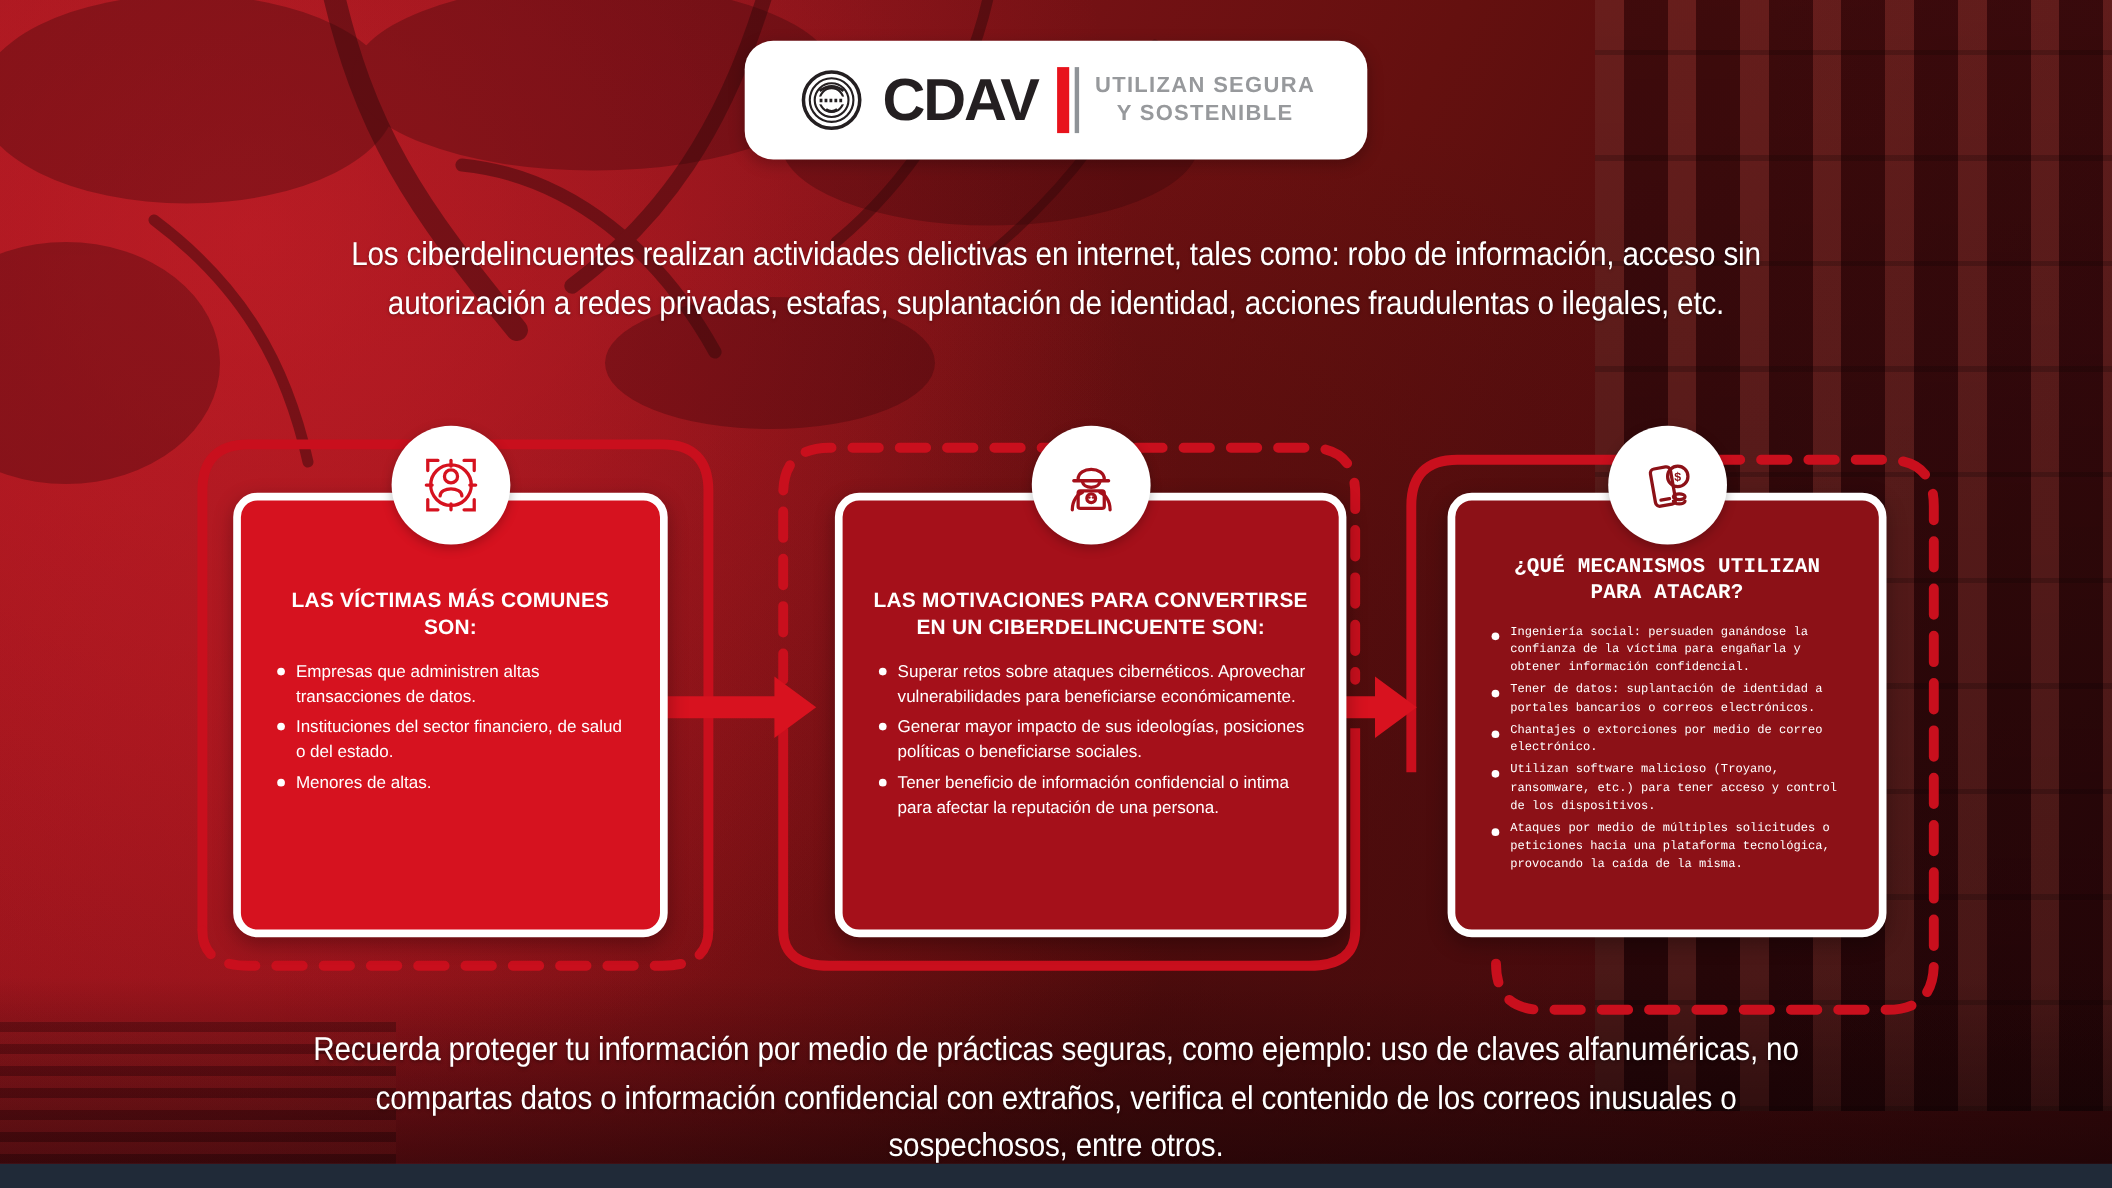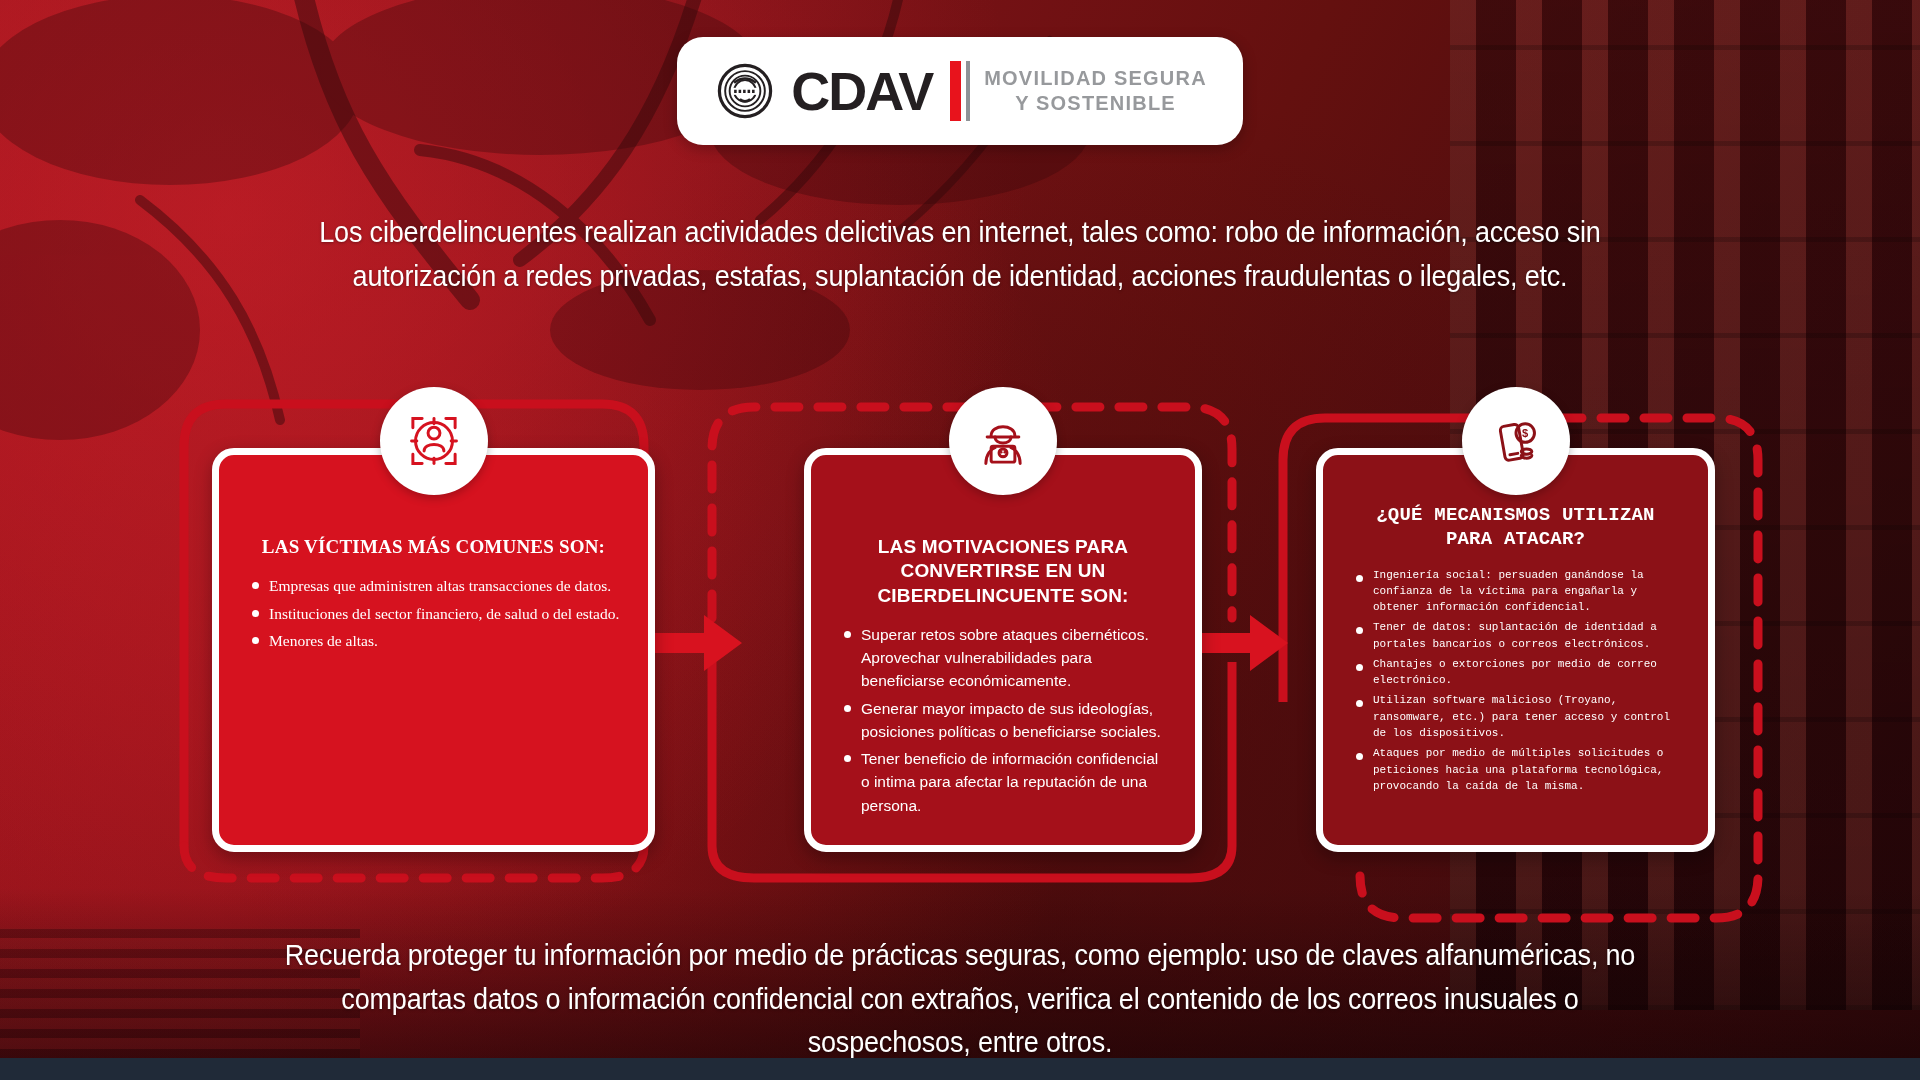--- a/index.html
+++ b/index.html
@@ -57,22 +57,22 @@
   .outro{top:933px;}
 
   
   .frames{position:absolute;inset:0;z-index:1;}
 
   
   .card{
     position:absolute;top:448px;height:404px;border:7px solid #ffffff;border-radius:22px;
     z-index:2;box-sizing:border-box;box-shadow:0 6px 18px rgba(0,0,0,.30);color:#ffffff;
   }
-  .card-1{left:212px;width:443px;font-family:Liberation Serif, serif;}
-  .card-2{left:804px;width:398px;}
+  .card-1{left:212px;width:395px;}
+  .card-2{left:759px;width:465px;}
   .card-3{left:1316px;width:399px;}
   .icon-circle{
     position:absolute;left:50%;top:-68px;transform:translateX(-50%);
     width:108px;height:108px;border-radius:50%;background:#ffffff;
     display:flex;align-items:center;justify-content:center;color:var(--cc,#d6121f);
     box-shadow:0 3px 10px rgba(0,0,0,.25);
   }
   .card-content{padding:80px 27px 16px 27px;}
   .card-3 .card-content{padding-top:48px;font-family:Liberation Mono, monospace;}
   .card-title{
@@ -141,21 +141,21 @@
       </g>
       <rect x="30" y="45" width="40" height="11" fill="#ffffff"></rect>
       <line x1="33" y1="50.5" x2="67" y2="50.5" stroke="#241f21" stroke-width="5" stroke-dasharray="4 3"></line>
     </svg>
     <div class="brand-text">CDAV</div>
     <div class="brand-bars">
       <div class="bar-red"></div>
       <div class="bar-gray"></div>
     </div>
     <div class="brand-tagline">
-      <div>MOVILIDAD SEGURA</div>
+      <div>UTILIZAN SEGURA</div>
       <div>Y SOSTENIBLE</div>
     </div>
   </header>
 
   <p class="intro">Los ciberdelincuentes realizan actividades delictivas en internet, tales como: robo de información, acceso sin autorización a redes privadas, estafas, suplantación de identidad, acciones fraudulentas o ilegales, etc.</p>
 
   <section class="card card-1" style="background: rgb(214, 18, 31); --cc: #d6121f;">
     <div class="icon-circle">
       <svg width="66" height="66" viewBox="0 0 100 100">
         <g fill="none" stroke="currentColor" stroke-width="4.5" stroke-linecap="round">

